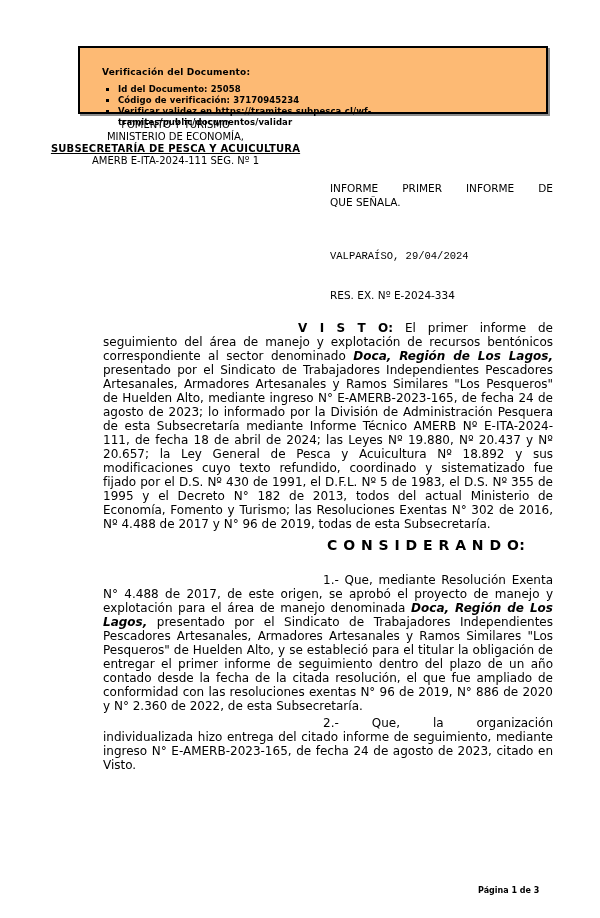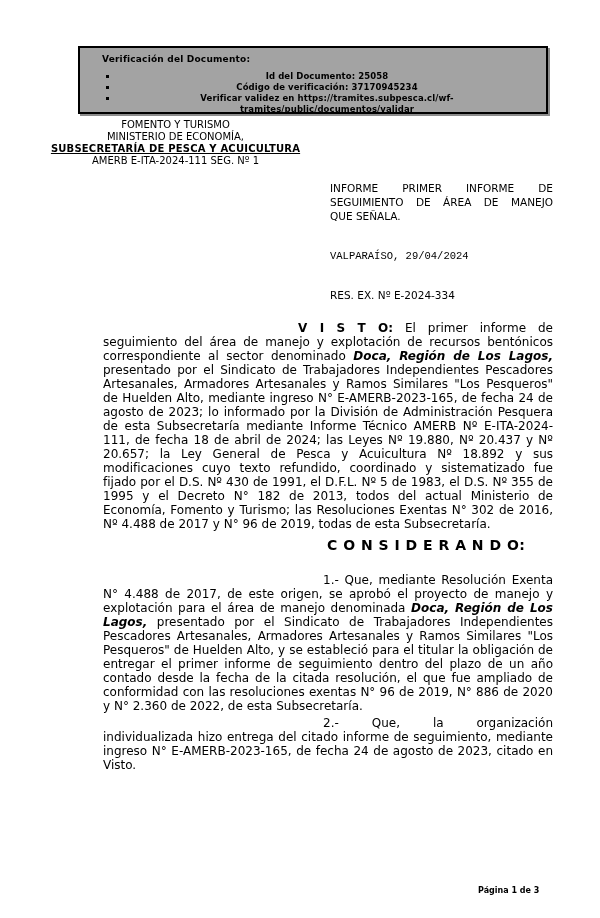--- a/index.html
+++ b/index.html
@@ -16,32 +16,31 @@
     overflow: hidden;
   }
 
   
   .verify-box {
     position: absolute;
     left: 78px; top: 46px;
     width: 470px; height: 68px;
     border: 2px solid #000;
     box-shadow: 2px 2px 0 rgba(0,0,0,0.45);
-    padding: 6px 10px 4px 22px;
-    background: #a3a3a3;
+    padding: 19px 10px 4px 22px;
+    background: #fdba74;
   }
   .verify-title {
     font-size: 9px;
     font-weight: bold;
     letter-spacing: 0.2px;
   }
   .verify-list {
     margin: 7px 0 0 16px;
     list-style-type: square;
-    text-align: center;
   }
   .verify-list li {
     font-size: 8.5px;
     font-weight: 600;
     line-height: 11px;
     letter-spacing: 0.1px;
   }
 
   
   .letterhead {
@@ -126,21 +125,20 @@
 
   <div class="letterhead">
     <div>FOMENTO Y TURISMO</div>
     <div>MINISTERIO DE ECONOMÍA,</div>
     <div class="lh-bold">SUBSECRETARÍA DE PESCA Y ACUICULTURA</div>
     <div>AMERB E-ITA-2024-111 SEG. Nº 1</div>
   </div>
 
   <div class="subject">
     <div class="jline">INFORME PRIMER INFORME DE</div>
-    <div class="jline">SEGUIMIENTO DE ÁREA DE MANEJO</div>
     <div class="lline">QUE SEÑALA.</div>
   </div>
 
   <div class="place-date">VALPARAÍSO, 29/04/2024</div>
 
   <div class="res-number">RES. EX. Nº E-2024-334</div>
 
   <p class="para visto"><span style="font-weight: bold;">V I S T O:</span><span> El primer informe de seguimiento del área de manejo y explotación de recursos bentónicos correspondiente al sector denominado </span><span style="font-weight: bold; font-style: italic;">Doca, Región de Los Lagos,</span><span> presentado por el Sindicato de Trabajadores Independientes Pescadores Artesanales, Armadores Artesanales y Ramos Similares "Los Pesqueros" de Huelden Alto, mediante ingreso N° E-AMERB-2023-165, de fecha 24 de agosto de 2023; lo informado por la División de Administración Pesquera de esta Subsecretaría mediante Informe Técnico AMERB Nº E-ITA-2024-111, de fecha 18 de abril de 2024; las Leyes Nº 19.880, Nº 20.437 y Nº 20.657; la Ley General de Pesca y Acuicultura Nº 18.892 y sus modificaciones cuyo texto refundido, coordinado y sistematizado fue fijado por el D.S. Nº 430 de 1991, el D.F.L. Nº 5 de 1983, el D.S. Nº 355 de 1995 y el Decreto N° 182 de 2013, todos del actual Ministerio de Economía, Fomento y Turismo; las Resoluciones Exentas N° 302 de 2016, Nº 4.488 de 2017 y N° 96 de 2019, todas de esta Subsecretaría.</span></p>
 
   <div class="considerando-heading">C O N S I D E R A N D O:</div>

